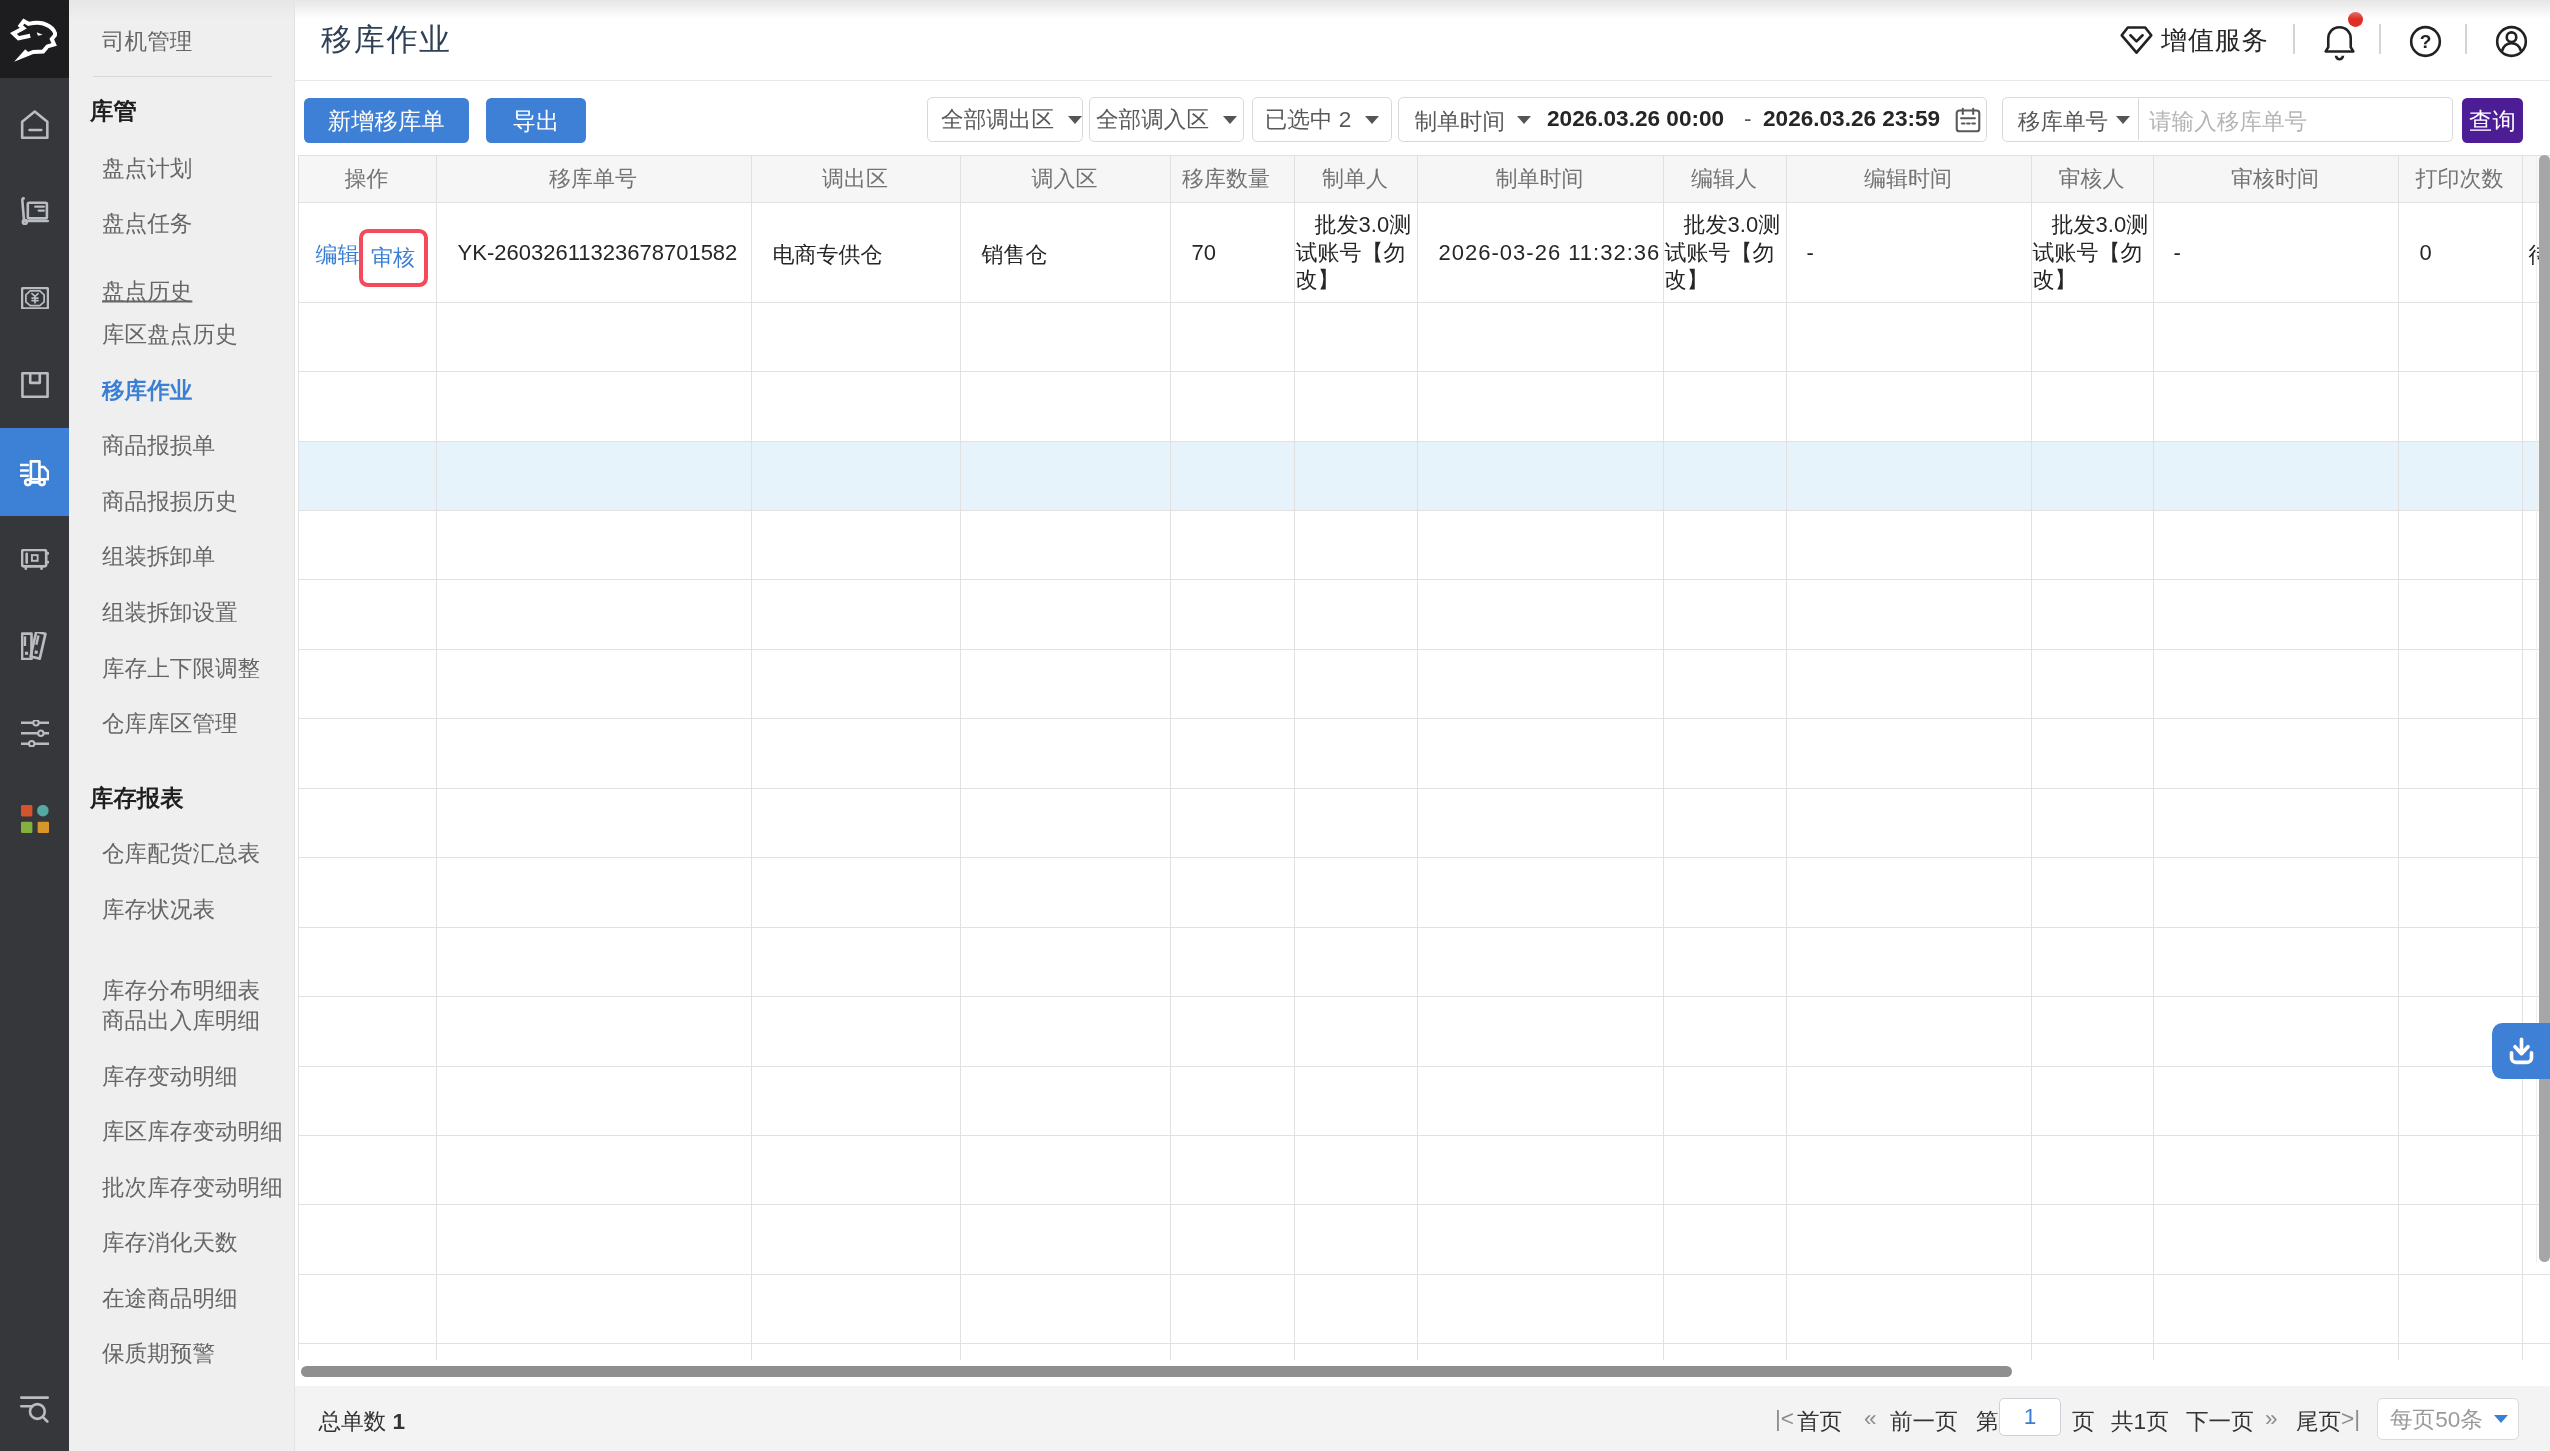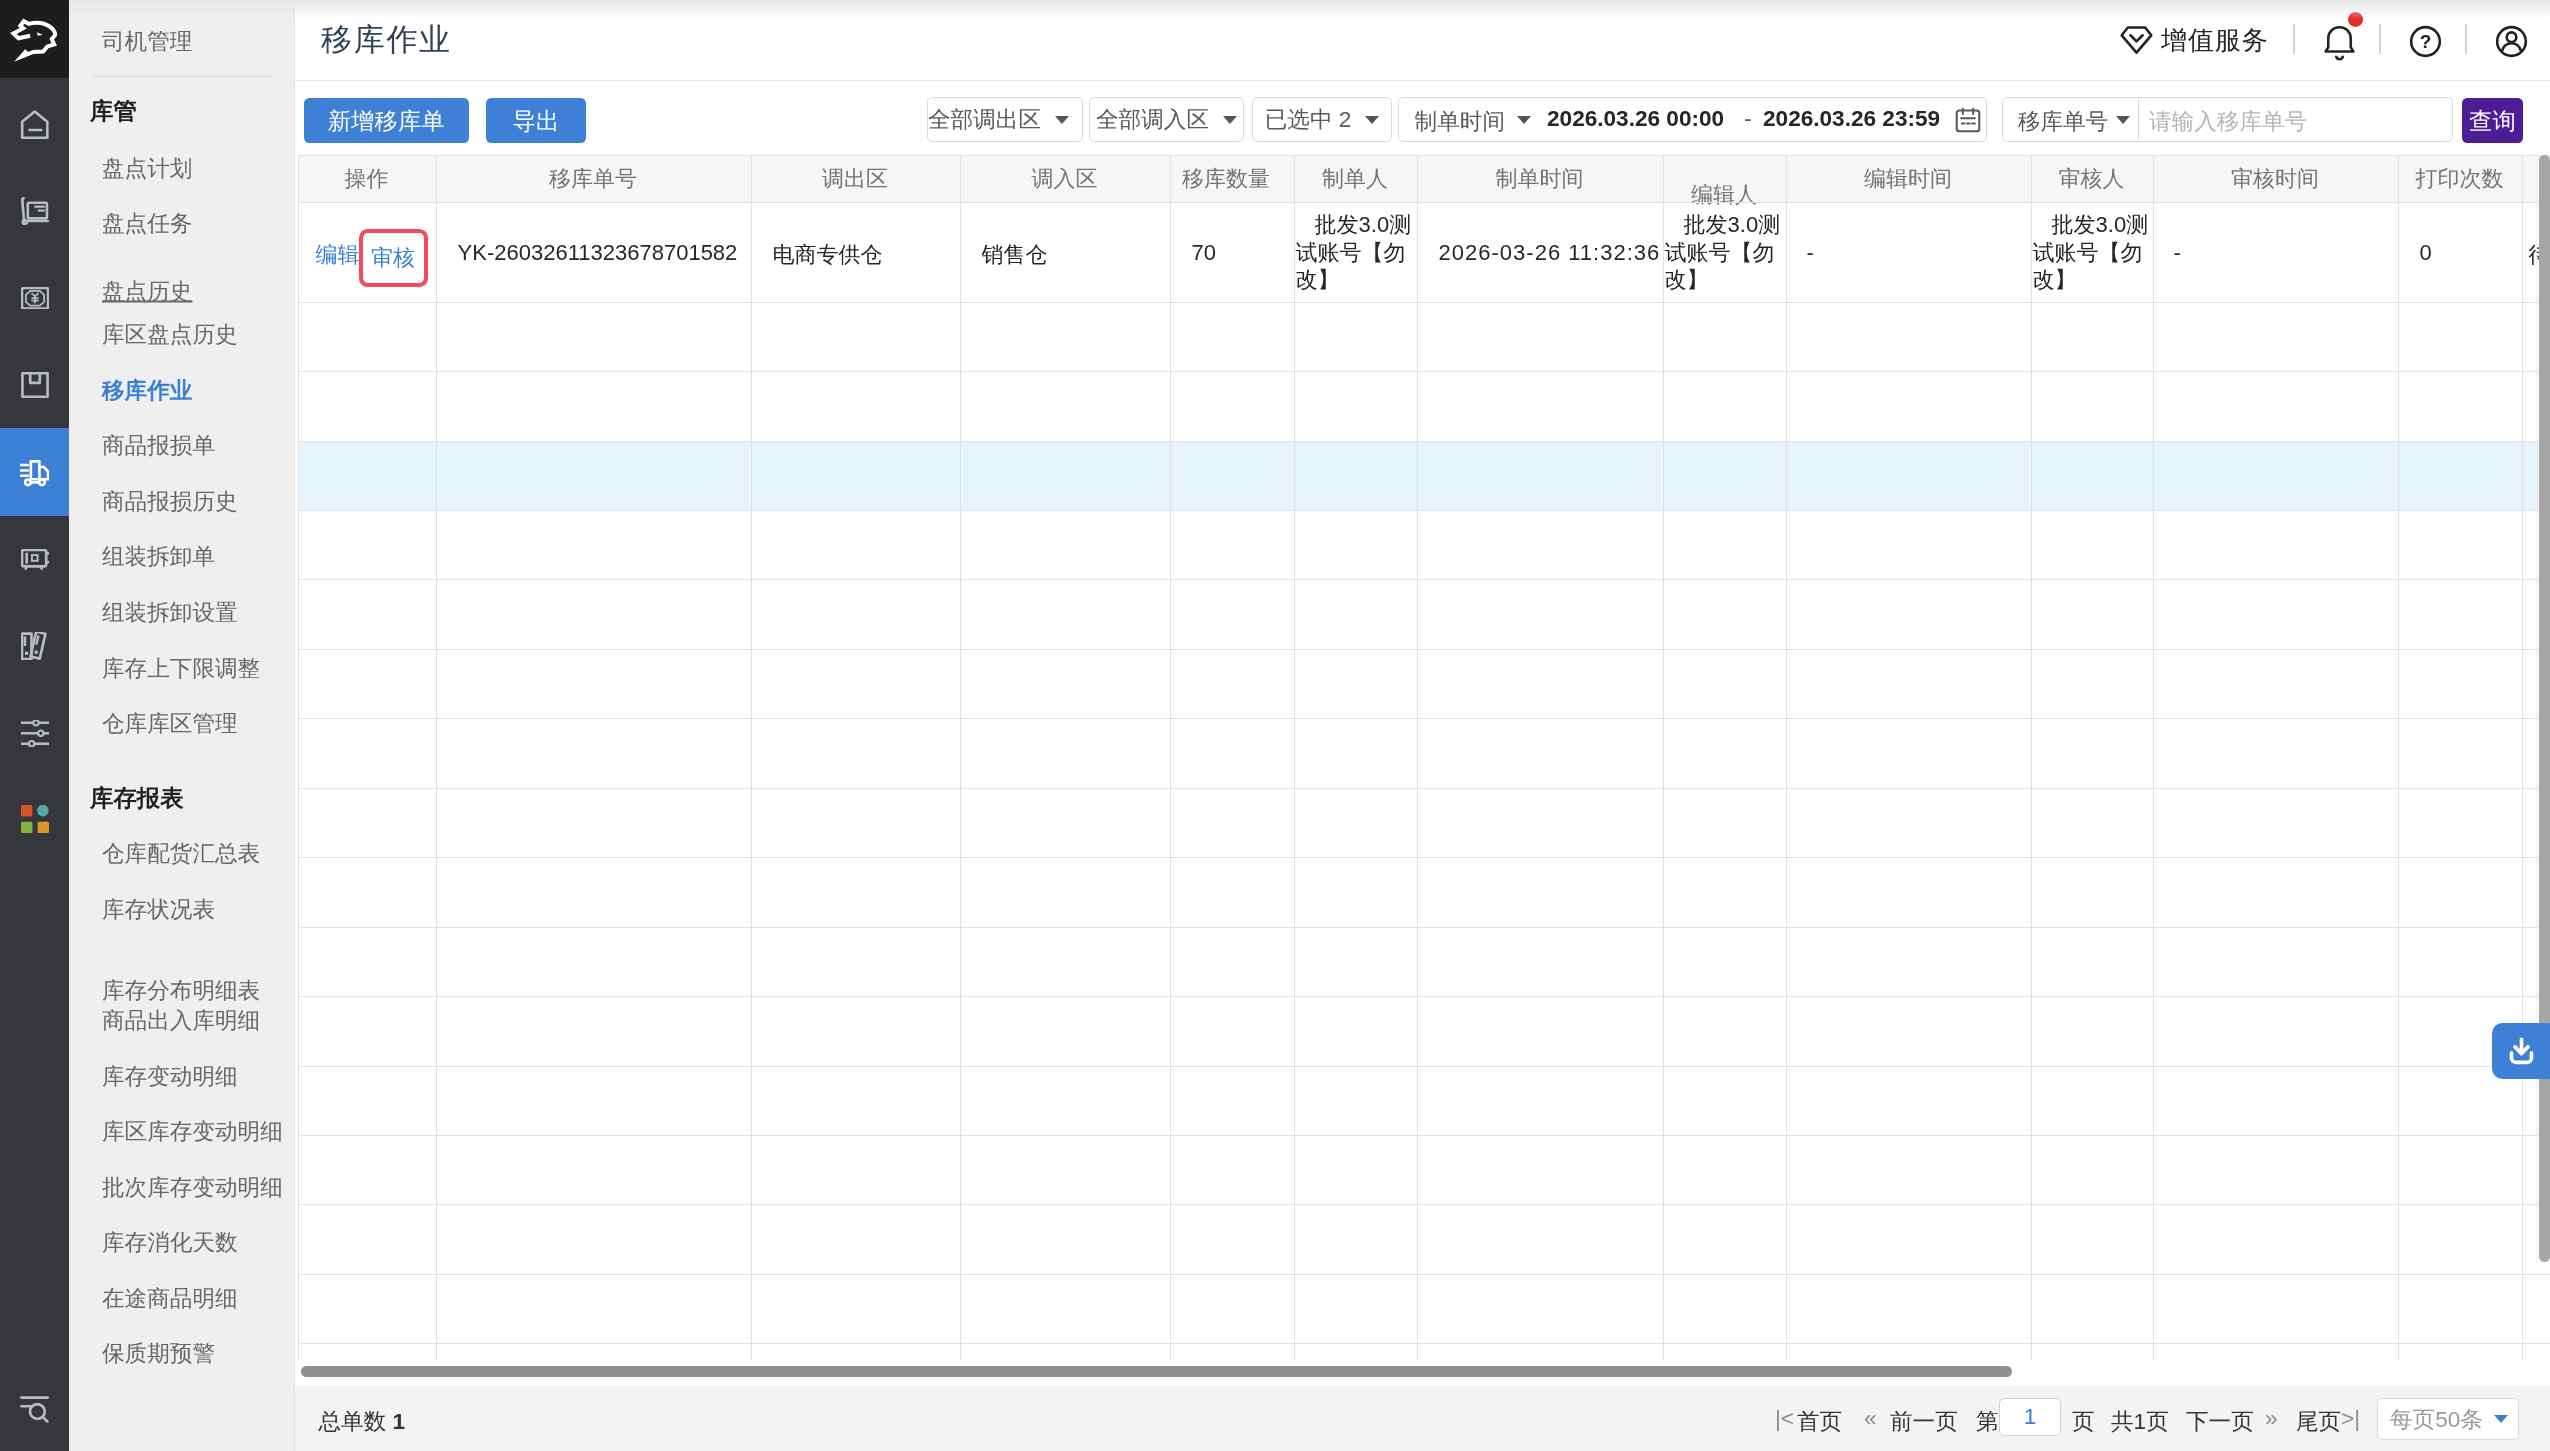--- a/index.html
+++ b/index.html
@@ -188,21 +188,21 @@
         <circle cx="19" cy="19" r="16.5" stroke="#222" stroke-width="3" fill="none"></circle>
         <text x="19" y="26.5" font-size="22" font-weight="700" fill="#222" text-anchor="middle" font-family="Liberation Sans">?</text>
       </svg></div>
 <div style="position:absolute;left:2200px;top:25px;"><svg width="33" height="33" viewBox="0 0 38 38">
         <circle cx="19" cy="19" r="16.5" stroke="#222" stroke-width="3" fill="none"></circle>
         <circle cx="19" cy="14" r="5.5" stroke="#222" stroke-width="3" fill="none"></circle>
         <path d="M8 30 C10 23 14 21 19 21 C24 21 28 23 30 30" stroke="#222" stroke-width="3" fill="none"></path>
       </svg></div>
 <div class="btn" style="left:8.7px;width:165px;">新增移库单</div>
 <div class="btn" style="left:191px;width:100px;">导出</div>
-<div class="fbox" style="left:632px;width:156px;justify-content:flex-start;">全部调出区<span class="caret" style="margin-left:14px"></span></div>
+<div class="fbox" style="left:632px;width:156px;justify-content:flex-end;">全部调出区<span class="caret" style="margin-left:14px"></span></div>
 <div class="fbox" style="left:794px;width:155px;justify-content:center;">全部调入区<span class="caret" style="margin-left:14px"></span></div>
 <div class="fbox" style="left:957px;width:140px;justify-content:center;">已选中 2<span class="caret" style="margin-left:14px"></span></div>
 <div class="fbox" style="left:1103px;width:589px;">
 <span style="position:absolute;left:15.6px;top:7.8px;">制单时间</span>
 <span class="caret" style="position:absolute;left:118px;top:18px;"></span>
 <span style="position:absolute;left:148px;top:7.8px;color:#262626;font-weight:600;">2026.03.26 00:00</span>
 <span style="position:absolute;left:345px;top:7.8px;color:#595959;">-</span>
 <span style="position:absolute;left:364px;top:7.8px;color:#262626;font-weight:600;">2026.03.26 23:59</span>
 <svg style="position:absolute;left:556px;top:8.7px;" width="26" height="26" viewBox="0 0 30 30">
         <rect x="2" y="4" width="26" height="24" rx="3" stroke="#595959" stroke-width="2.4" fill="none"></rect>
@@ -220,21 +220,21 @@
 <div id="tablewrap">
 <div id="thead"></div>
 <div class="bluerow"></div>
 <div class="th" style="left:0px;width:138px;">操作</div>
 <div class="th" style="left:138px;width:315px;">移库单号</div>
 <div class="th" style="left:453px;width:209px;">调出区</div>
 <div class="th" style="left:662px;width:210px;">调入区</div>
 <div class="th" style="left:872px;width:113px;">移库数量</div>
 <div class="th" style="left:996px;width:123px;">制单人</div>
 <div class="th" style="left:1119px;width:246px;">制单时间</div>
-<div class="th" style="left:1365px;width:123px;margin-top:16px;">编辑人</div>
+<div class="th" style="left:1365px;width:123px;">编辑人</div>
 <div class="th" style="left:1488px;width:245px;">编辑时间</div>
 <div class="th" style="left:1733px;width:122px;">审核人</div>
 <div class="th" style="left:1855px;width:245px;">审核时间</div>
 <div class="th" style="left:2100px;width:124px;">打印次数</div>
 <div class="hline" style="top:0px"></div>
 <div class="hline" style="top:47px"></div>
 <div class="hline" style="top:147px"></div>
 <div class="hline" style="top:216px"></div>
 <div class="hline" style="top:286px"></div>
 <div class="hline" style="top:355px"></div>

